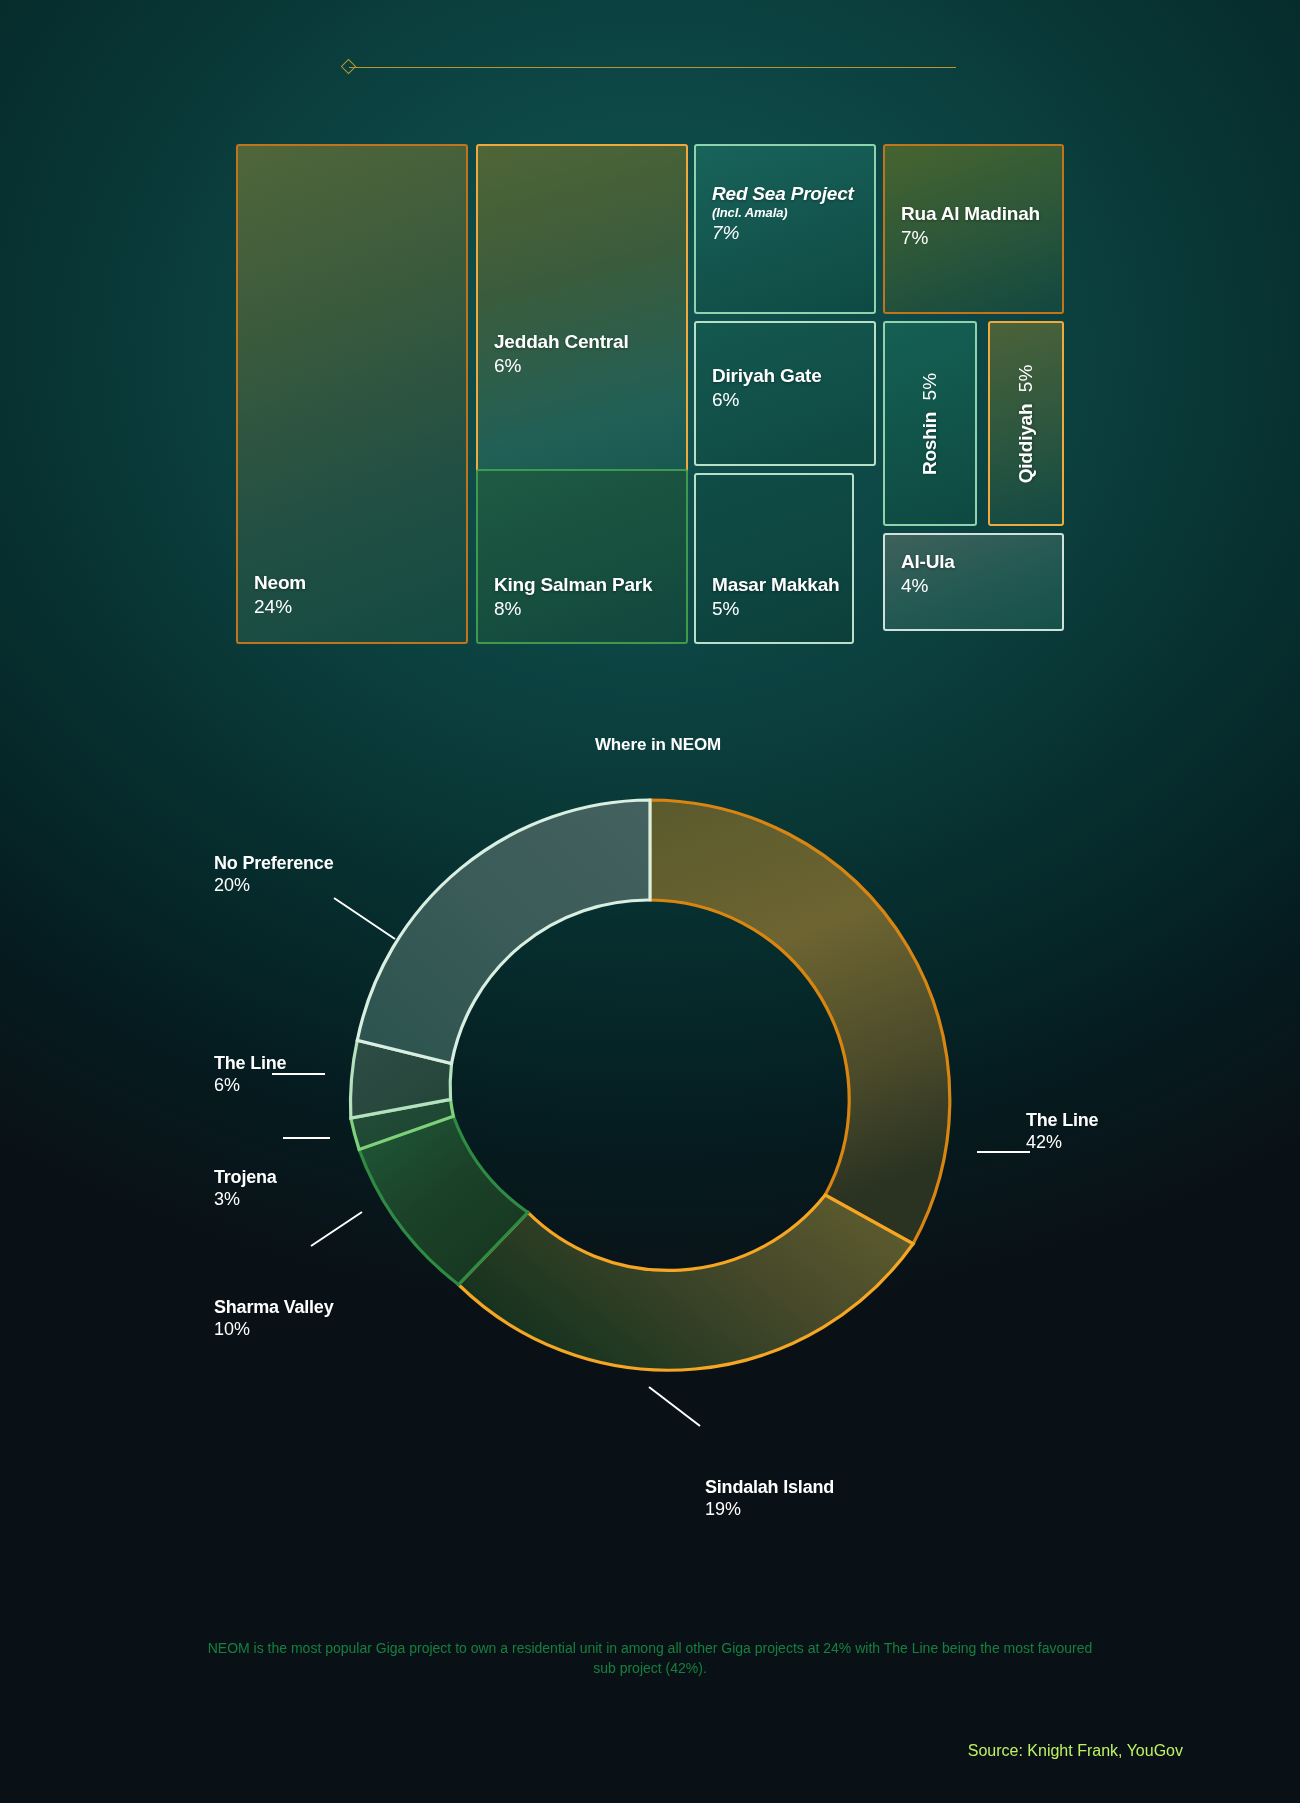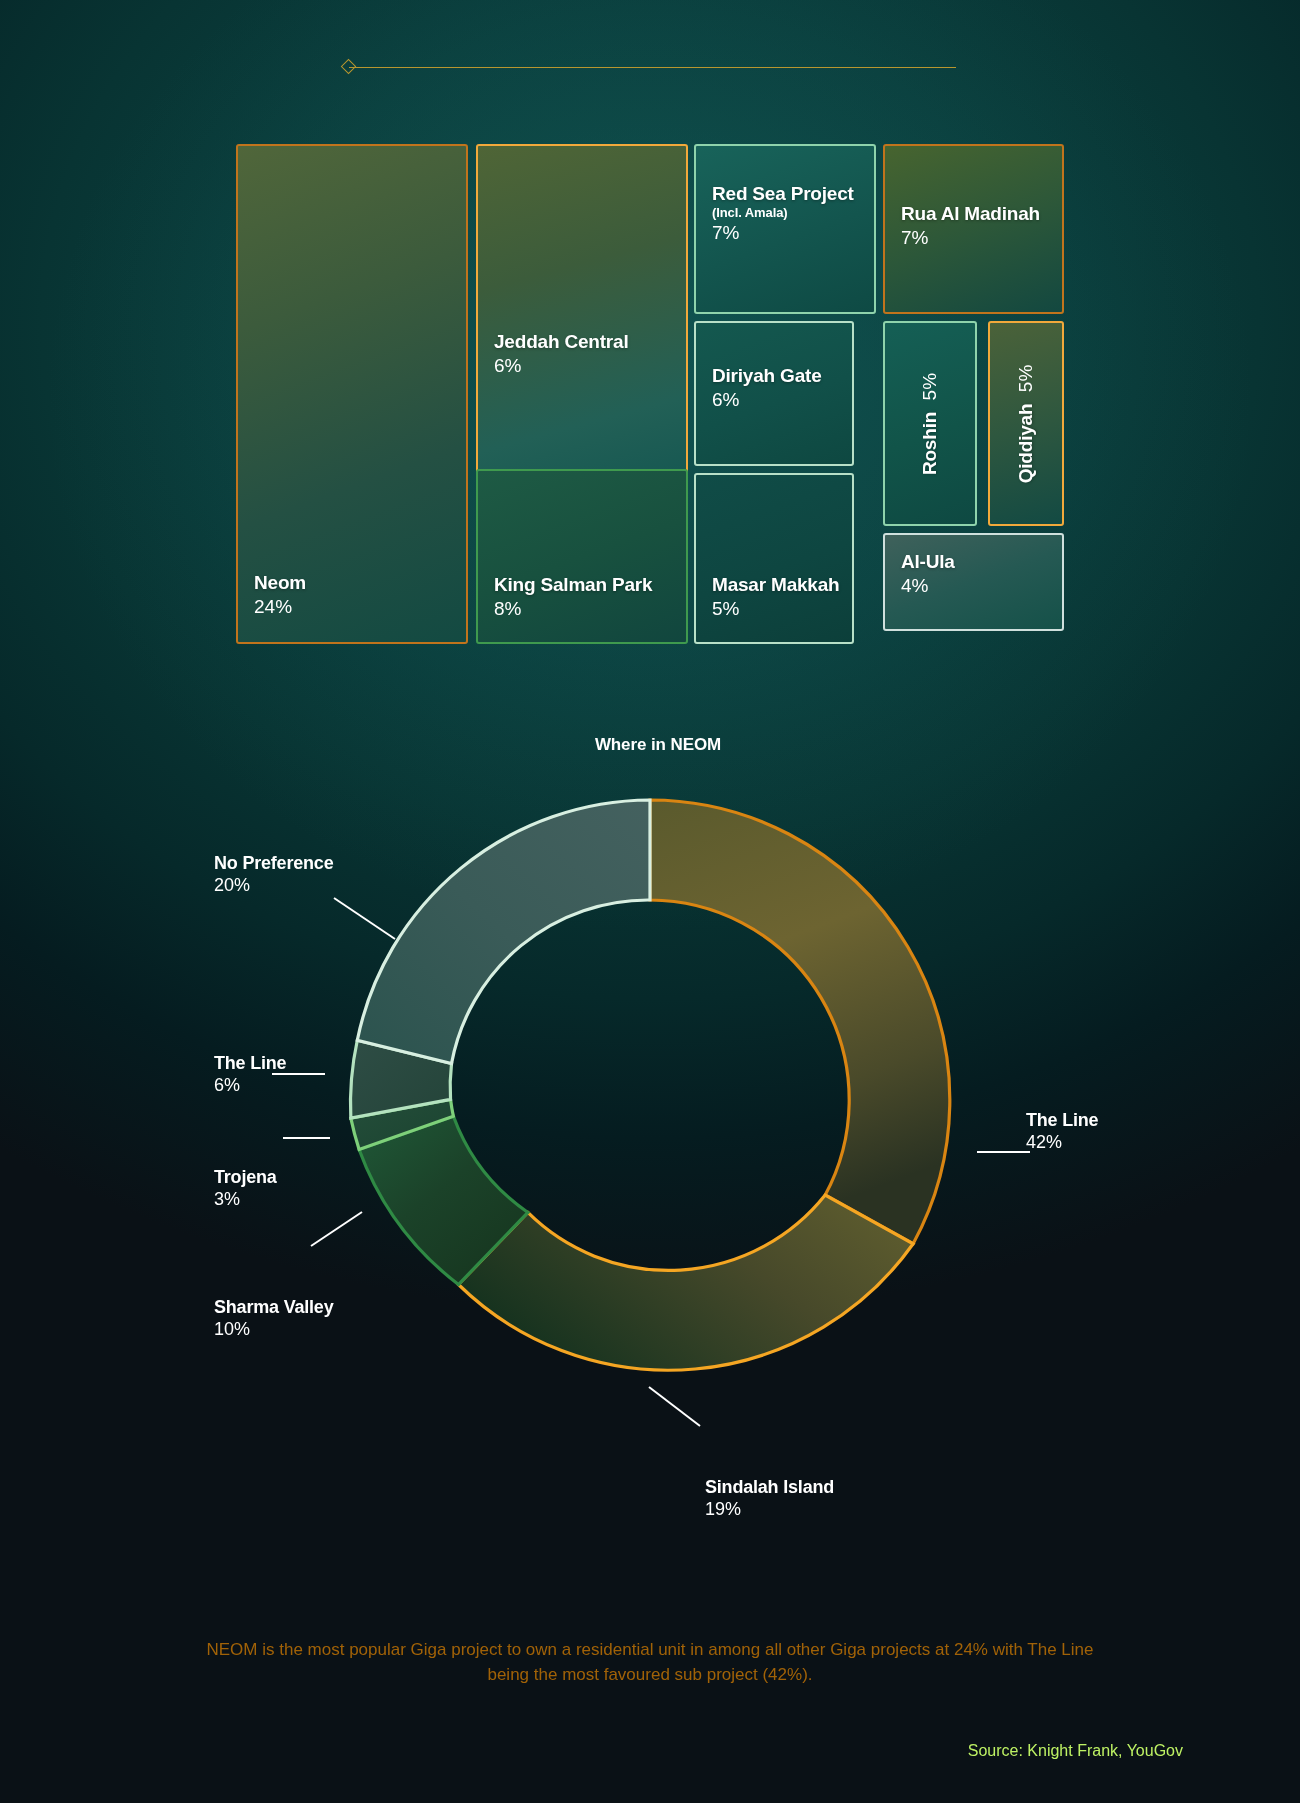--- a/index.html
+++ b/index.html
@@ -138,22 +138,22 @@
   .dlabel .dname { font-weight: bold; display: block; letter-spacing: -.2px; }
   .dlabel .dval  { font-weight: 400; display: block; margin-top: 1px; }
 
   
   #footnote {
     position: absolute;
     left: 200px;
     right: 200px;
     top: 1638px;
     text-align: center;
-    color: #a16207;
-    font-size: 17px;
+    color: #15803d;
+    font-size: 14px;
     line-height: 1.45;
   }
   #source {
     position: absolute;
     right: 117px;
     top: 1742px;
     color: #bef264;
     font-size: 16px;
   }
 </style>
@@ -193,37 +193,37 @@
                 background:linear-gradient(160deg,#1e5a44 0%,#18513f 50%,#11463e 100%);">
       <div class="tlabel" style="bottom:22px;">
         <span class="tname">King Salman Park</span>
         <span class="tval">8%</span>
       </div>
     </div>
 
     <div class="tile" style="left:458px; top:0px; width:182px; height:170px;
                 border:2px solid #8fd3ac;
                 background:linear-gradient(160deg,#18635a 0%,#13554e 55%,#0e4a44 100%);">
-      <div class="tlabel" style="top:37px;">
+      <div class="tlabel" style="top:37px;font-style:italic;">
         <span class="tname">Red Sea Project</span>
         <span class="tsub">(Incl. Amala)</span>
         <span class="tval">7%</span>
       </div>
     </div>
 
     <div class="tile" style="left:647px; top:0px; width:181px; height:170px;
                 border:2px solid #c1741c;
                 background:linear-gradient(160deg,#47642f 0%,#2c5739 52%,#134840 100%);">
       <div class="tlabel" style="top:57px;">
         <span class="tname">Rua Al Madinah</span>
         <span class="tval">7%</span>
       </div>
     </div>
 
-    <div class="tile" style="left:458px; top:177px; width:160px; height:145px;
+    <div class="tile" style="left:458px; top:177px; width:182px; height:145px;
                 border:2px solid #b8e0c8;
                 background:linear-gradient(160deg,#14584f 0%,#115049 55%,#0e4841 100%);">
       <div class="tlabel" style="top:42px;">
         <span class="tname">Diriyah Gate</span>
         <span class="tval">6%</span>
       </div>
     </div>
 
     <div class="tile" style="left:458px; top:329px; width:160px; height:171px;
                 border:2px solid #b8e0c8;

